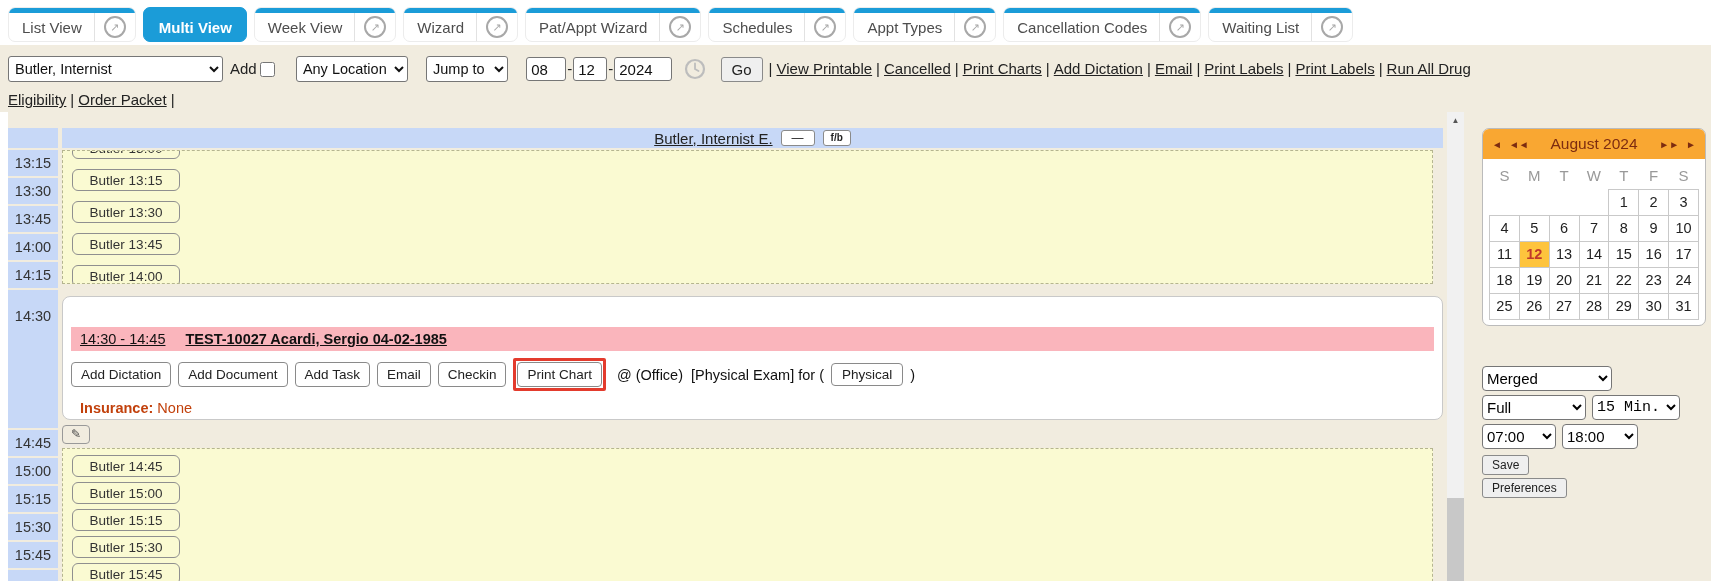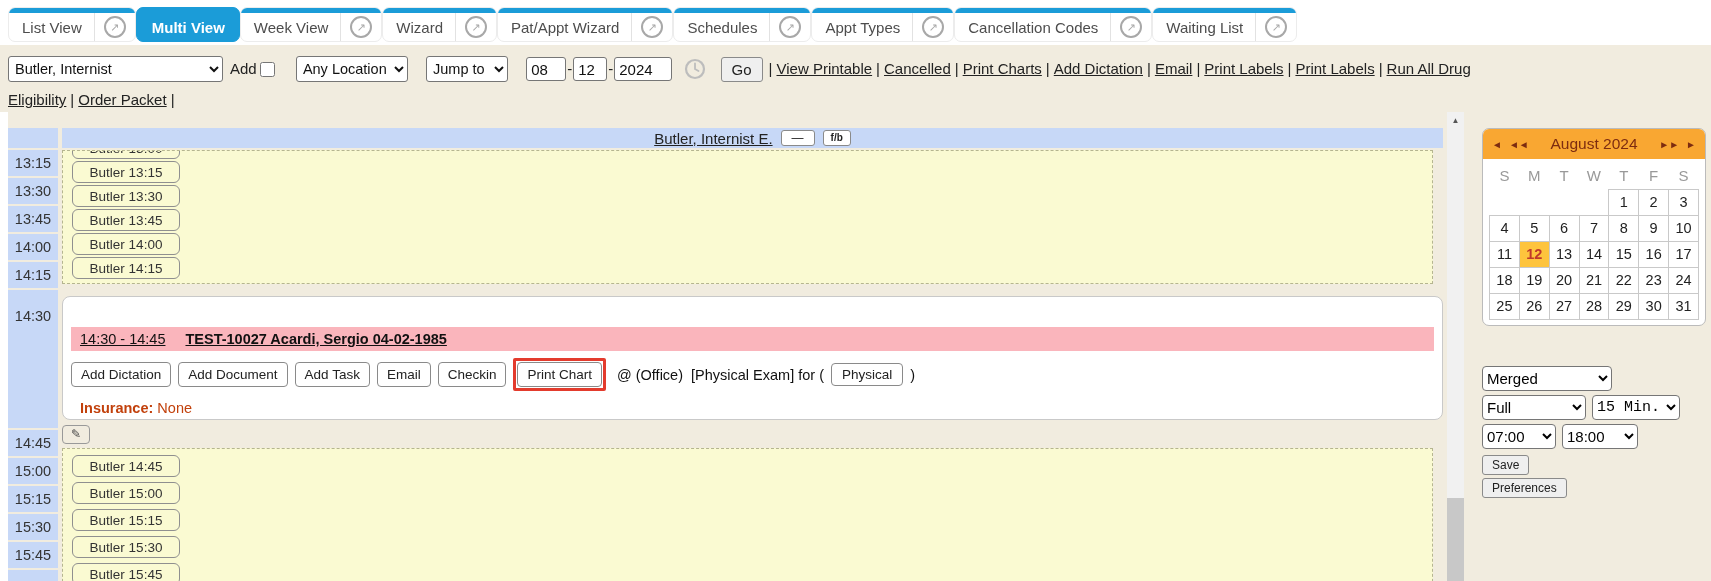--- a/index.html
+++ b/index.html
@@ -4,21 +4,21 @@
 <style>
   * { box-sizing: border-box; }
   html,body { margin:0; padding:0; }
   body {
     width:1711px; height:581px; position:relative; overflow:hidden;
     background:#ffffff; font-family:"Liberation Sans", sans-serif; color:#222;
   }
 
   
   .tabbar { position:absolute; top:0; left:0; width:1711px; height:45px;
-    background:#fff; display:flex; align-items:flex-start; padding:7px 0 0 8px; }
+    background:#fff; display:flex; align-items:flex-start; gap:7px; padding:7px 0 0 8px; }
   .tab { position:relative; display:flex; align-items:center; height:35px; background:#fff;
     border:1px solid #ececec; border-radius:7px; overflow:hidden; padding:5px 0 0 13px; cursor:pointer; }
   .tab::before { content:""; position:absolute; top:0; left:0; right:0; height:5px; background:#1b9cd8; }
   .tab-label { font-size:15px; color:#4d4d4d; padding-right:12px; white-space:nowrap; }
   .tab-sep { width:1px; align-self:stretch; background:#e2e2e2; }
   .tab-ext { margin:0 9px; width:22px; height:22px; border:2px solid #a8a8a8; border-radius:50%;
     display:flex; align-items:center; justify-content:center; color:#a8a8a8; font-size:11px; flex:0 0 auto; }
   .tab.active { background:#1b9cd8; border-color:#1b9cd8; }
   .tab.active .tab-label { color:#fff; font-weight:bold; padding-right:14px; padding-left:2px; }
 
@@ -54,21 +54,21 @@
   .smain { position:absolute; left:54px; top:16px; width:1381px; }
   .shead { height:20px; background:#c7d8f7; display:flex; align-items:center; justify-content:center; gap:8px; }
   .shead a { font-size:15px; color:#222; text-decoration:underline; cursor:pointer; }
   .mini-btn { font-size:12px; background:#fff; border:1px solid #8a8a8a; border-radius:3px;
     height:16px; line-height:12px; padding:0 10px; color:#222; font-family:inherit; cursor:pointer; }
   .fb-btn { font-size:10px; font-weight:bold; padding:0 7px; }
   .yblock { border:1px dashed #b5b590; background:#fafad2; width:calc(100% - 10px);
     overflow:hidden; padding-left:9px; }
   .blk1 { margin-top:2px; height:134px; }
   .blk2 { margin-top:4px; height:300px; }
-  .slot { display:block; width:108px; height:22px; margin-top:2px; background:#fafad2;
+  .slot { display:block; width:108px; height:22px; margin-top:10px; background:#fafad2;
     border:1px solid #8f8f8f; border-radius:6px; font-size:13.5px; color:#333; text-align:center;
     line-height:19px; font-family:inherit; cursor:pointer; padding:0; }
   .slot.clip { margin-top:-14px; }
   .blk2 .slot { margin-top:5px; }
   .blk2 .slot:first-child { margin-top:6px; }
 
   .card { margin-top:12px; width:100%; height:124px; background:#fff;
     border:1px solid #c9c9c9; border-radius:8px; }
   .appt-bar { margin:30px 8px 0 8px; height:24px; background:#fab5bc; display:flex;
     align-items:center; padding-left:9px; gap:20px; }

